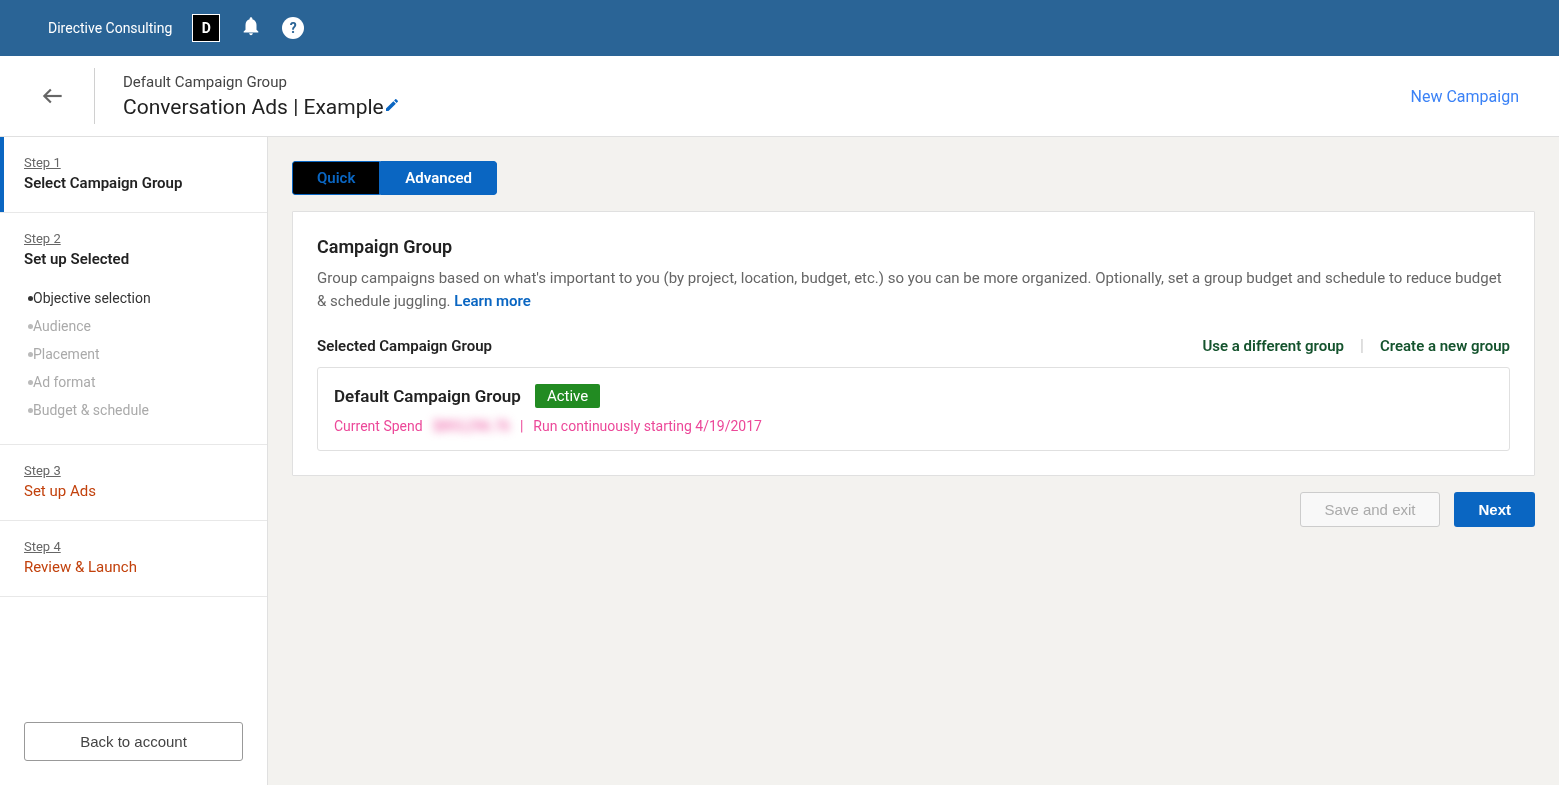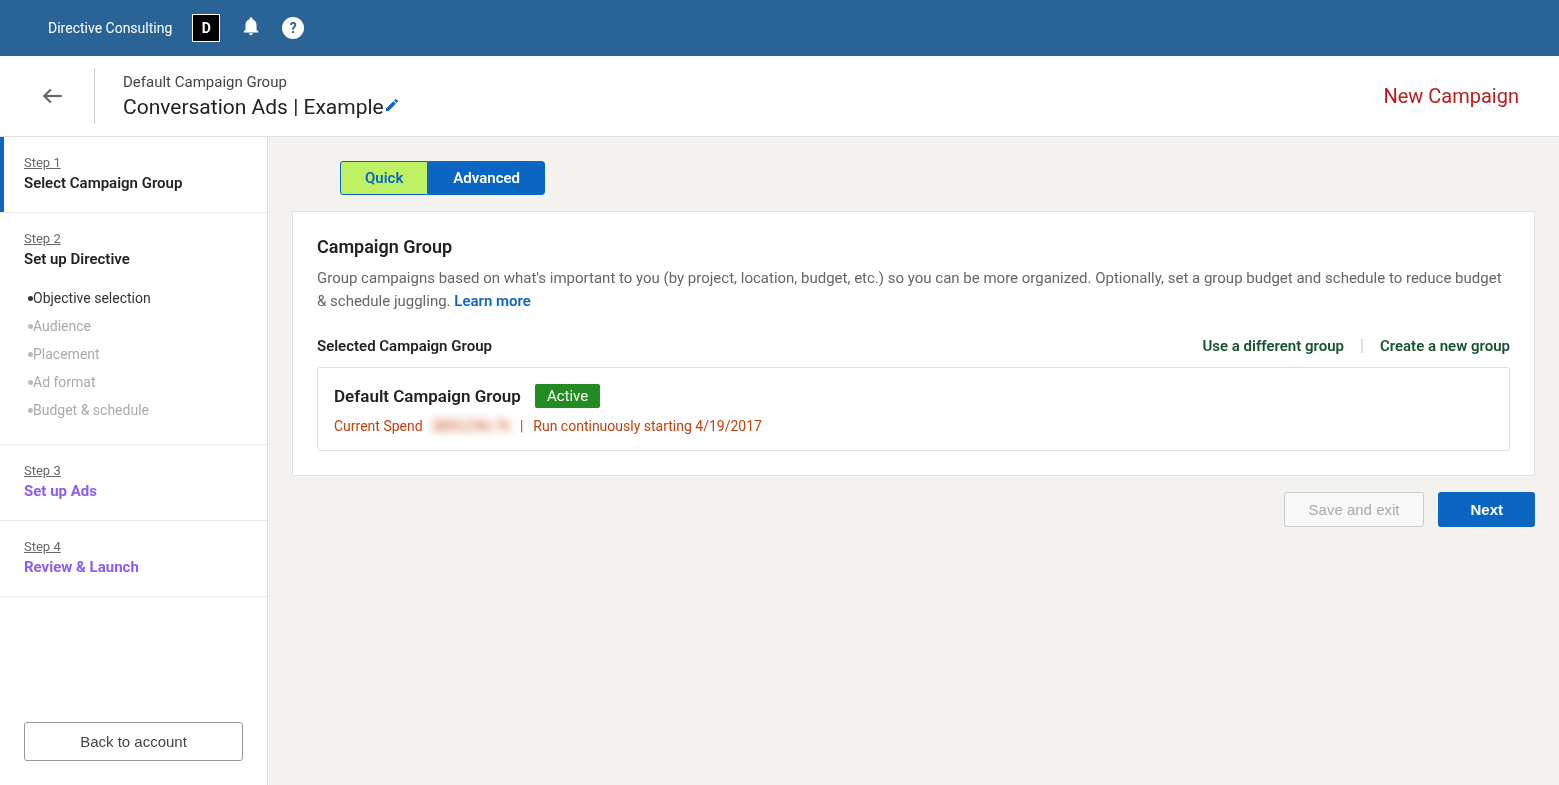--- a/index.html
+++ b/index.html
@@ -126,22 +126,22 @@
       font-size: 21px;
       color: #222;
       font-weight: 400;
     }
     .edit-icon {
       color: #0a66c2;
       cursor: pointer;
       font-size: 16px;
     }
     .new-campaign-link {
-      font-size: 20px;
-      color: #b91c1c;
+      font-size: 16px;
+      color: #3b82f6;
       cursor: pointer;
     }
     .main-container {
       display: flex;
       height: calc(100% - 137px);
     }
     .sidebar {
       width: 268px;
       background: white;
       border-right: 1px solid #e0e0e0;
@@ -168,22 +168,22 @@
       color: #666;
       margin-bottom: 4px;
       text-decoration: underline;
     }
     .step-title {
       font-size: 15px;
       font-weight: 600;
       color: #222;
     }
     .step-title.inactive {
-      color: #8b5cf6;
-      font-weight: 700;
+      color: #c2410c;
+      font-weight: 400;
     }
     .step-title.secondary-active {
       font-weight: 600;
       color: #222;
     }
     .substeps {
       margin-top: 16px;
       padding-left: 4px;
     }
     .substep {
@@ -234,24 +234,23 @@
       margin-bottom: 16px;
     }
     .toggle-btn {
       padding: 7px 24px;
       font-size: 15px;
       font-weight: 600;
       cursor: pointer;
       border: 1px solid #0a66c2;
     }
     .toggle-btn.quick {
-      background: #bef264;
+      background: #000000;
       color: #0a66c2;
       border-radius: 3px 0 0 3px;
-      margin-left: 48px;
     }
     .toggle-btn.advanced {
       background: #0a66c2;
       color: white;
       border-radius: 0 3px 3px 0;
     }
     .card {
       background: white;
       border: 1px solid #e0e0e0;
       border-radius: 1px;
@@ -318,21 +317,21 @@
     .status-badge {
       background: #228b22;
       color: white;
       padding: 3px 12px;
       font-size: 15px;
       font-weight: 400;
       border-radius: 2px;
     }
     .group-meta {
       font-size: 14px;
-      color: #c2410c;
+      color: #ec4899;
       display: flex;
       align-items: center;
       gap: 10px;
     }
     .blurred {
       filter: blur(4px);
       user-select: none;
     }
     .footer-actions {
       display: flex;
@@ -343,21 +342,21 @@
     .btn-save-exit {
       padding: 8px 24px;
       border: 1px solid #ccc;
       background: #f8f8f8;
       color: #aaa;
       border-radius: 3px;
       font-size: 15px;
       cursor: pointer;
     }
     .btn-next {
-      padding: 8px 32px;
+      padding: 8px 24px;
       background: #0a66c2;
       color: white;
       border: none;
       border-radius: 3px;
       font-size: 15px;
       font-weight: 600;
       cursor: pointer;
     }
   </style>
 </head>
@@ -402,21 +401,21 @@
 
 <div class="main-container">
 
   <div class="sidebar">
     <div class="sidebar-step active">
       <div class="step-number">Step 1</div>
       <div class="step-title">Select Campaign Group</div>
     </div>
     <div class="sidebar-step">
       <div class="step-number">Step 2</div>
-      <div class="step-title secondary-active">Set up Directive</div>
+      <div class="step-title secondary-active">Set up Selected</div>
       <div class="substeps">
         <div class="substep">
           <div class="substep-bullet"></div>
           <span class="substep-label active">Objective selection</span>
         </div>
         <div class="substep">
           <div class="substep-bullet inactive"></div>
           <span class="substep-label inactive">Audience</span>
         </div>
         <div class="substep">

